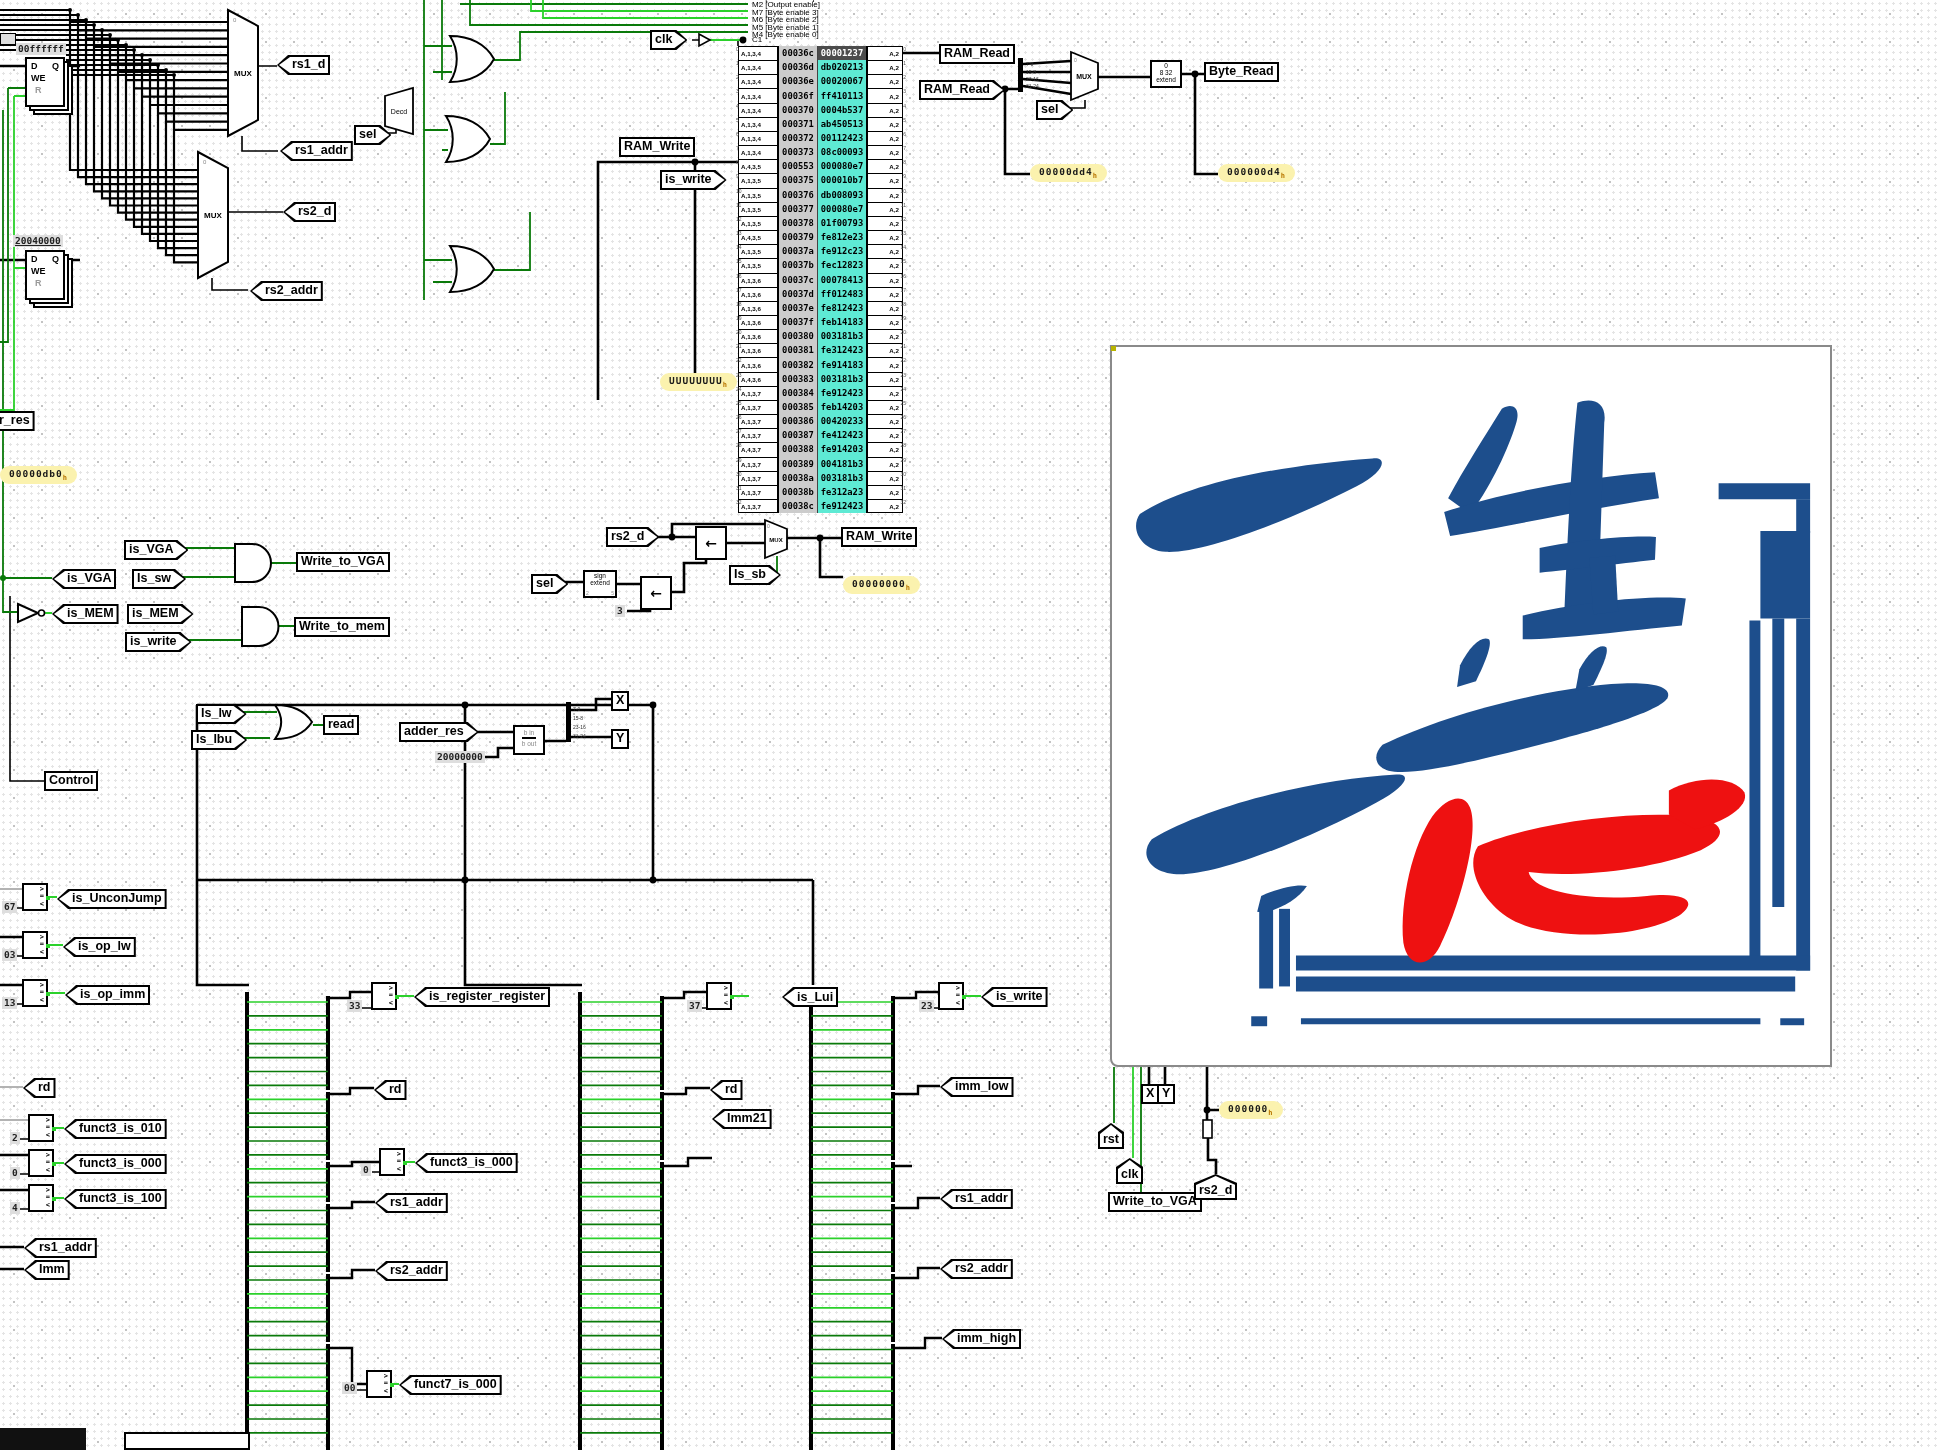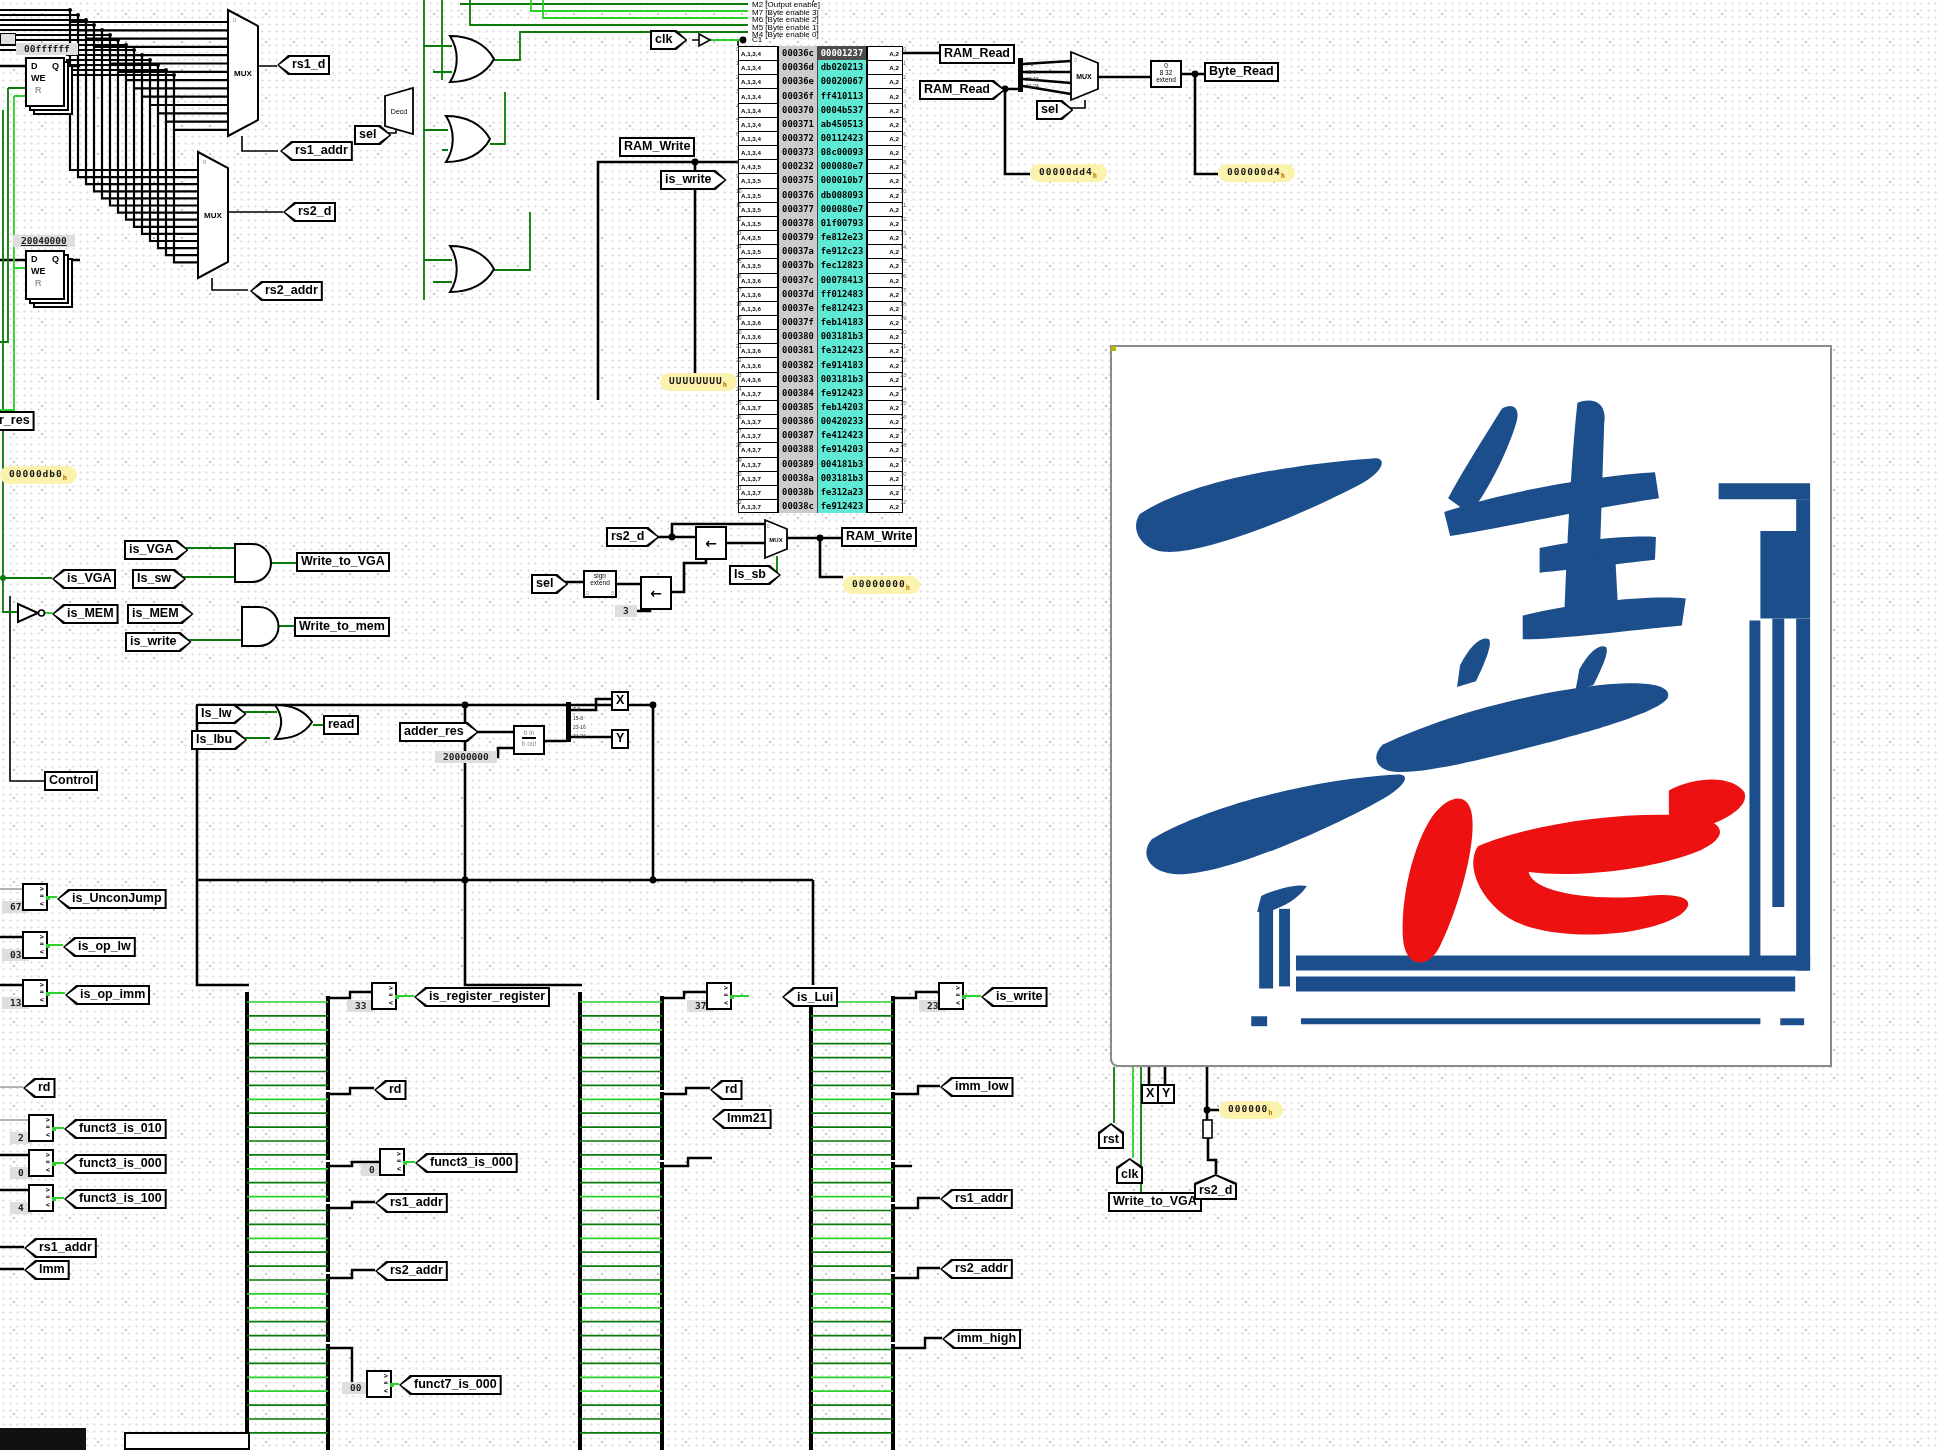--- a/index.html
+++ b/index.html
@@ -21,21 +21,21 @@
   .tag .i{inset:2px;background:#fff}
   .tag .t{position:relative;z-index:2;font:bold 12.5px "Liberation Sans",sans-serif;padding:2px 5px;white-space:nowrap;color:#000}
   .tl .o,.tl .i{clip-path:polygon(0 50%,11px 0,100% 0,100% 100%,11px 100%)}
   .tl .t{padding-left:15px}
   .tr .o,.tr .i{clip-path:polygon(0 0,calc(100% - 11px) 0,100% 50%,calc(100% - 11px) 100%,0 100%)}
   .tr .t{padding-right:15px}
   .tu{height:26px}
   .tu .o,.tu .i{clip-path:polygon(0 9px,50% 0,100% 9px,100% 100%,0 100%)}
   .tu .t{padding-top:9px}
   
-  .const{position:absolute;z-index:3;background:#dedede;color:#222;font:bold 9.5px "DejaVu Sans Mono",monospace;padding:0 8px;line-height:12px}
+  .const{position:absolute;z-index:3;background:#dedede;color:#222;font:bold 9.5px "DejaVu Sans Mono",monospace;padding:0 2px;line-height:12px}
   .tip{position:absolute;z-index:5;background:#fbf2ae;border-radius:9px;color:#1a1a1a;font:bold 9.5px "DejaVu Sans Mono",monospace;padding:2px 9px;letter-spacing:1px}
   .tip sub{color:#b87700;font-size:7px}
   .cmp{position:absolute;z-index:3;width:26px;height:28px;border:2px solid #000;background:#fff;display:flex;flex-direction:column;align-items:flex-end;justify-content:center;font:bold 7px "DejaVu Sans Mono",monospace;line-height:7.5px;padding-right:2px;box-sizing:border-box}
   .cmp i{font-style:normal;color:#000}
   .cmp::after{content:"";position:absolute;right:-4px;top:11px;width:4px;height:4px;background:#2bd12b}
   .box{position:absolute;z-index:3;border:2px solid #000;background:#fff;box-sizing:border-box;font:6.5px "Liberation Sans",sans-serif;color:#000;text-align:center}
   .box .gy{color:#8a8a8a}
   .sbox{display:flex;align-items:center;justify-content:center;font:bold 14px "DejaVu Sans",sans-serif}
   .reg{position:absolute;z-index:3;width:40px;height:50px;border:2px solid #000;background:#fff;font:bold 9px "Liberation Sans",sans-serif;box-sizing:border-box}
   .reg .dq{display:flex;justify-content:space-between;padding:2px 4px 0 4px}
@@ -333,21 +333,21 @@
         <span class="pn pnl">7</span>
         <span class="pl">A,1,3,4</span>
         <span class="ra">000373</span>
         <span class="rv">08c00093</span>
         <span class="pr">A,2</span>
         <span class="pn pnr">7</span>
       </div>
       <div class="ram-row">
         <span class="pn pnl">8</span>
         <span class="pl">A,4,3,5</span>
-        <span class="ra">000232</span>
+        <span class="ra">000553</span>
         <span class="rv">000080e7</span>
         <span class="pr">A,2</span>
         <span class="pn pnr">8</span>
       </div>
       <div class="ram-row">
         <span class="pn pnl">9</span>
         <span class="pl">A,1,3,5</span>
         <span class="ra">000375</span>
         <span class="rv">000010b7</span>
         <span class="pr">A,2</span>

